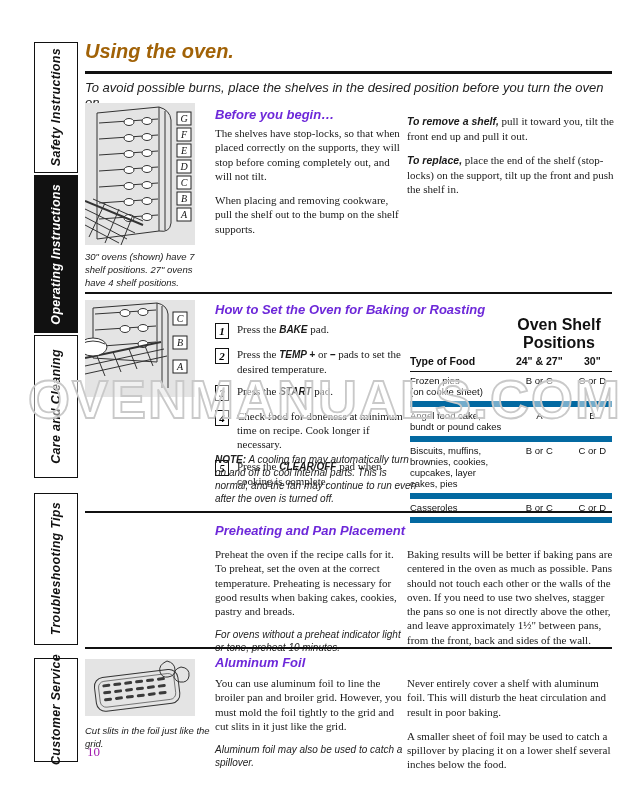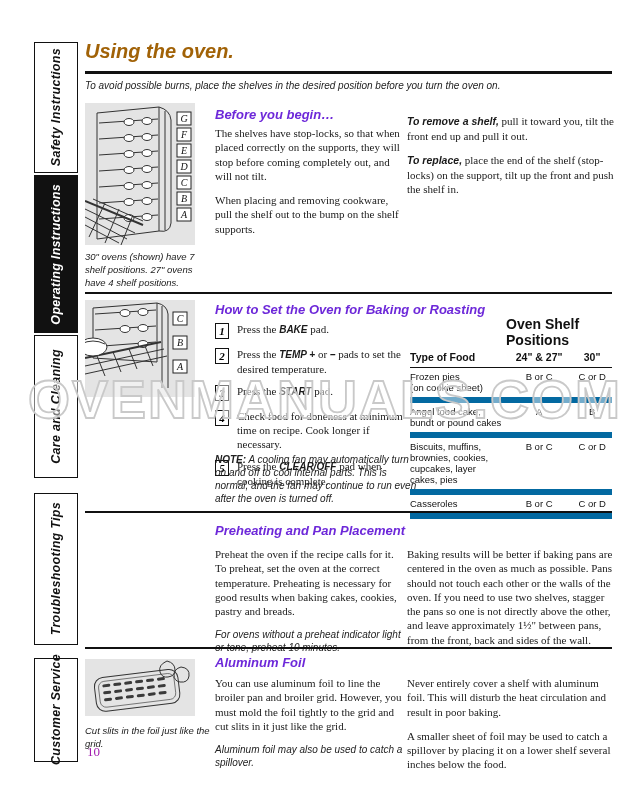--- a/index.html
+++ b/index.html
@@ -18,21 +18,21 @@
   .tab2 { top:175px; height:158px; }
   .tab3 { top:335px; height:143px; }
   .tab4 { top:493px; height:152px; }
   .tab5 { top:658px; height:104px; }
 
   
   .title { position:absolute; left:85px; top:40px; font-family:"Liberation Sans", sans-serif;
            font-weight:bold; font-style:italic; font-size:20px; color:#a16207; }
   .rule-thick { position:absolute; left:85px; top:71px; width:527px; height:3px; background:#111; }
   .tagline { position:absolute; left:85px; top:80px; width:527px;
-             font-family:"Liberation Sans", sans-serif; font-style:italic; font-size:10px; color:#222; }
+             font-family:"Liberation Sans", sans-serif; font-style:italic; font-size:13px; color:#222; }
 
   .hrule { position:absolute; left:85px; width:527px; height:2px; background:#111; }
   .rule1 { top:292px; } .rule2 { top:511px; } .rule3 { top:647px; }
 
   
   .sec-heading { position:absolute; font-family:"Liberation Sans", sans-serif; font-weight:bold;
                  font-style:italic; font-size:13px; color:#6d28d9; }
   .body-col { position:absolute; font-size:11px; line-height:1.3; color:#1a1a1a; }
   .body-col p { margin-bottom:10px; }
   .lead { font-family:"Liberation Sans", sans-serif; font-weight:bold; font-style:italic; font-size:10.5px; }
@@ -49,21 +49,21 @@
               display:flex; align-items:center; justify-content:center;
               font-family:"Liberation Serif", serif; font-style:italic; font-weight:bold; font-size:11px; }
   .step-text { font-size:11px; line-height:1.28; color:#1a1a1a; }
   .pad-key { font-family:"Liberation Sans", sans-serif; font-weight:bold; font-style:italic; font-size:10px; }
   .note-block { position:absolute; left:215px; top:453px; width:202px; }
 
   
   .shelf-table { position:absolute; left:410px; top:313px; width:202px; border-collapse:collapse;
                  font-family:"Liberation Sans", sans-serif; font-size:9.5px; color:#111; }
   .shelf-table th, .shelf-table td { padding:3px 0 4px 0; vertical-align:top; text-align:left; }
-  .shelf-table .grp { font-weight:bold; font-size:14px; padding-bottom:0; }
+  .shelf-table .grp { font-weight:bold; font-size:16px; text-align:center; padding-bottom:0; }
   .shelf-table .colhead { font-weight:bold; font-size:10.5px; border-bottom:1.5px solid #111; }
   .shelf-table .num { text-align:center; }
   .shelf-table td { border-bottom:6px solid #0369a1; }
   .shelf-table .food { white-space:pre-line; width:96px; }
 
   
   .watermark { position:absolute; left:28px; top:368px; width:584px; z-index:5; pointer-events:none;
                font-family:"Liberation Sans", sans-serif; font-weight:bold; font-size:54px;
                letter-spacing:2px; color:rgba(255,255,255,0.45);
                -webkit-text-stroke:1.8px #c9c9c9; text-align:center; }

